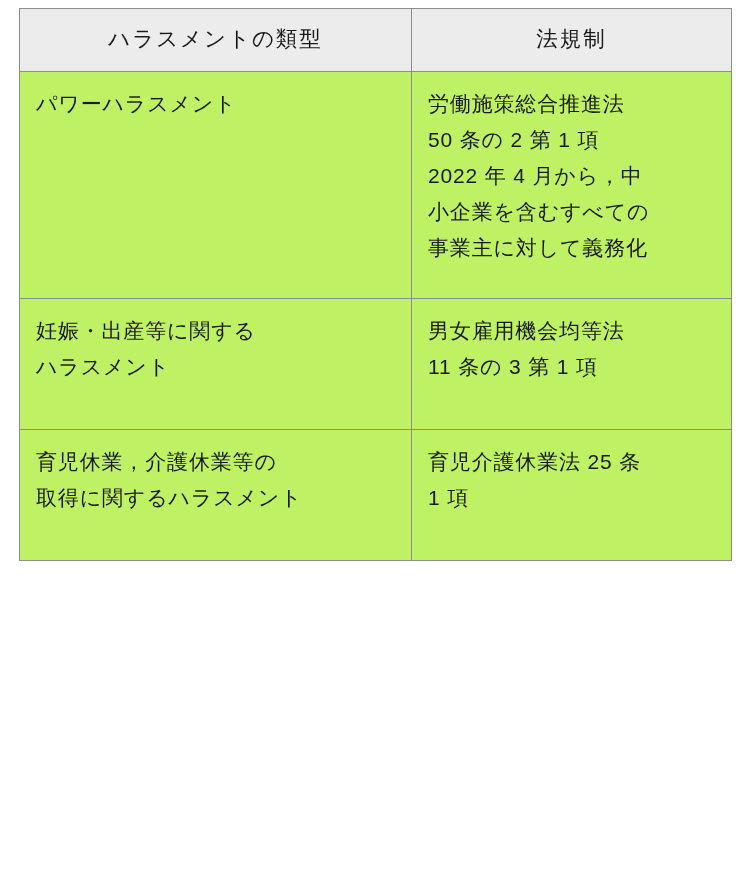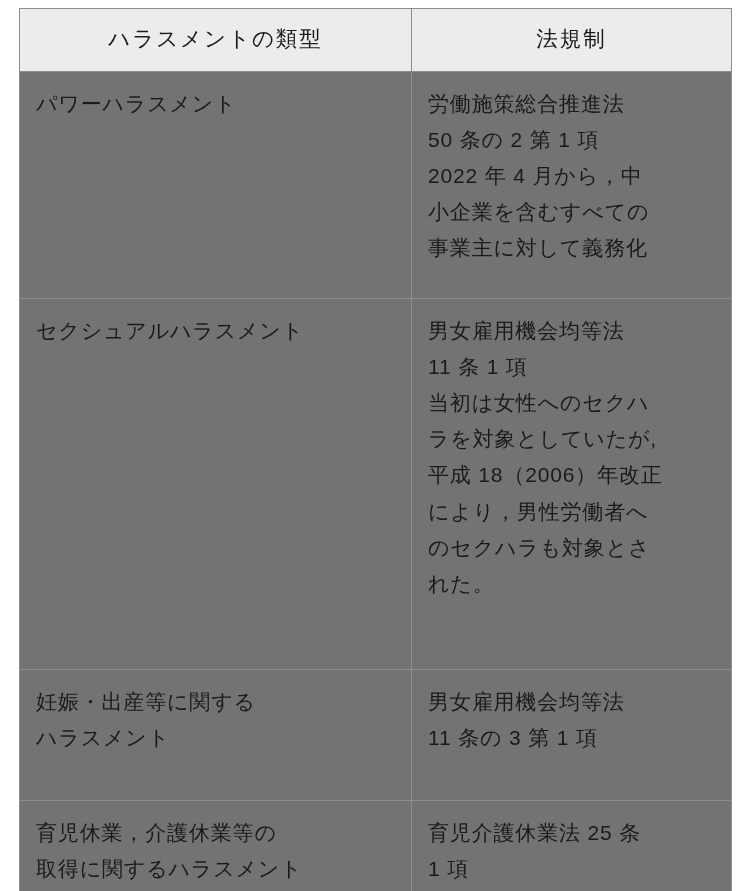--- a/index.html
+++ b/index.html
@@ -42,21 +42,21 @@
   table.harassment-table thead th {
     background: #ececec;
     text-align: center;
     font-weight: 400;
     padding-top: 12px;
     padding-bottom: 13px;
     font-size: 21.5px;
     letter-spacing: 0.09em;
   }
   table.harassment-table tbody td {
-    background: #737373;
+    background: #bef264;
     text-align: left;
   }
   .cell-lines {
     white-space: pre-line;
   }
   .row-power td      { height: 196px; }
   .row-sexual td     { height: 340px; }
   .row-maternity td  { height: 100px; }
   .row-childcare td  { height: 100px; }
 </style>
@@ -77,31 +77,20 @@
     </thead>
     <tbody>
       <tr class="row-power">
         <td class="cell-lines">パワーハラスメント</td>
         <td class="cell-lines">労働施策総合推進法
 50 条の 2 第 1 項
 2022 年 4 月から，中
 小企業を含むすべての
 事業主に対して義務化</td>
       </tr>
-      <tr class="row-sexual">
-        <td class="cell-lines">セクシュアルハラスメント</td>
-        <td class="cell-lines">男女雇用機会均等法
-11 条 1 項
-当初は女性へのセクハ
-ラを対象としていたが,
-平成 18（2006）年改正
-により，男性労働者へ
-のセクハラも対象とさ
-れた。</td>
-      </tr>
       <tr class="row-maternity">
         <td class="cell-lines">妊娠・出産等に関する
 ハラスメント</td>
         <td class="cell-lines">男女雇用機会均等法
 11 条の 3 第 1 項</td>
       </tr>
       <tr class="row-childcare">
         <td class="cell-lines">育児休業，介護休業等の
 取得に関するハラスメント</td>
         <td class="cell-lines">育児介護休業法 25 条

